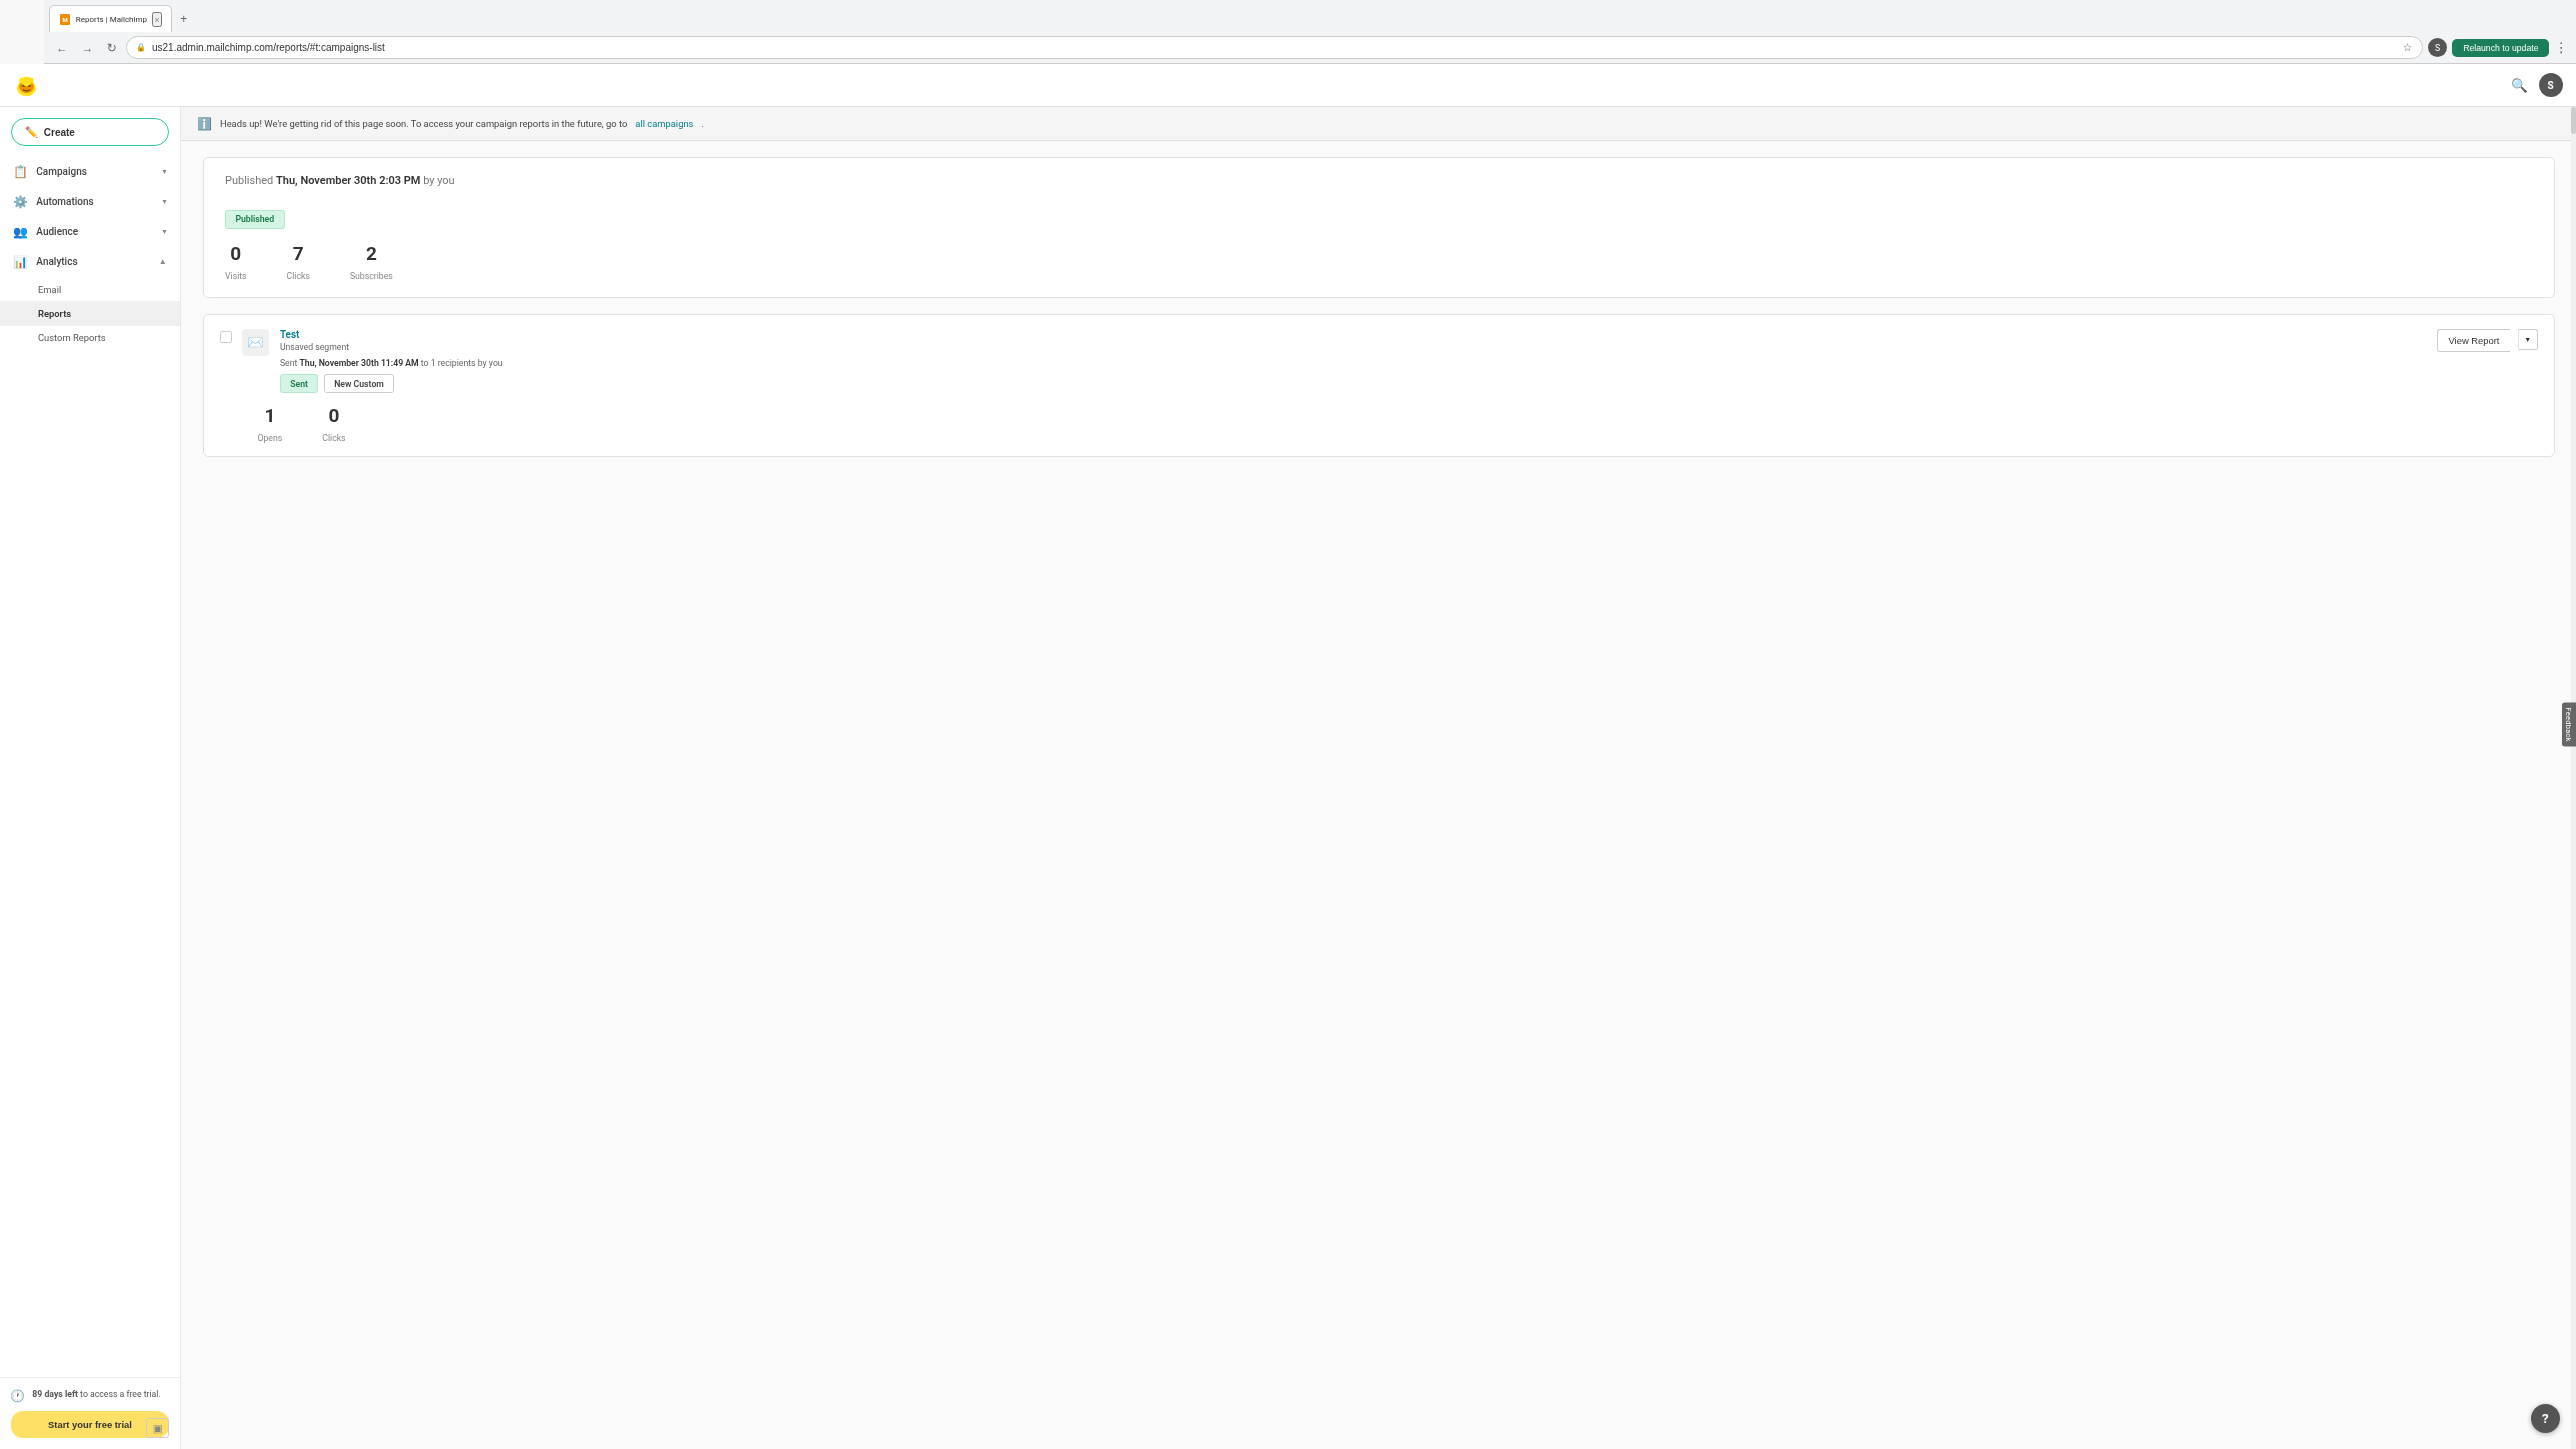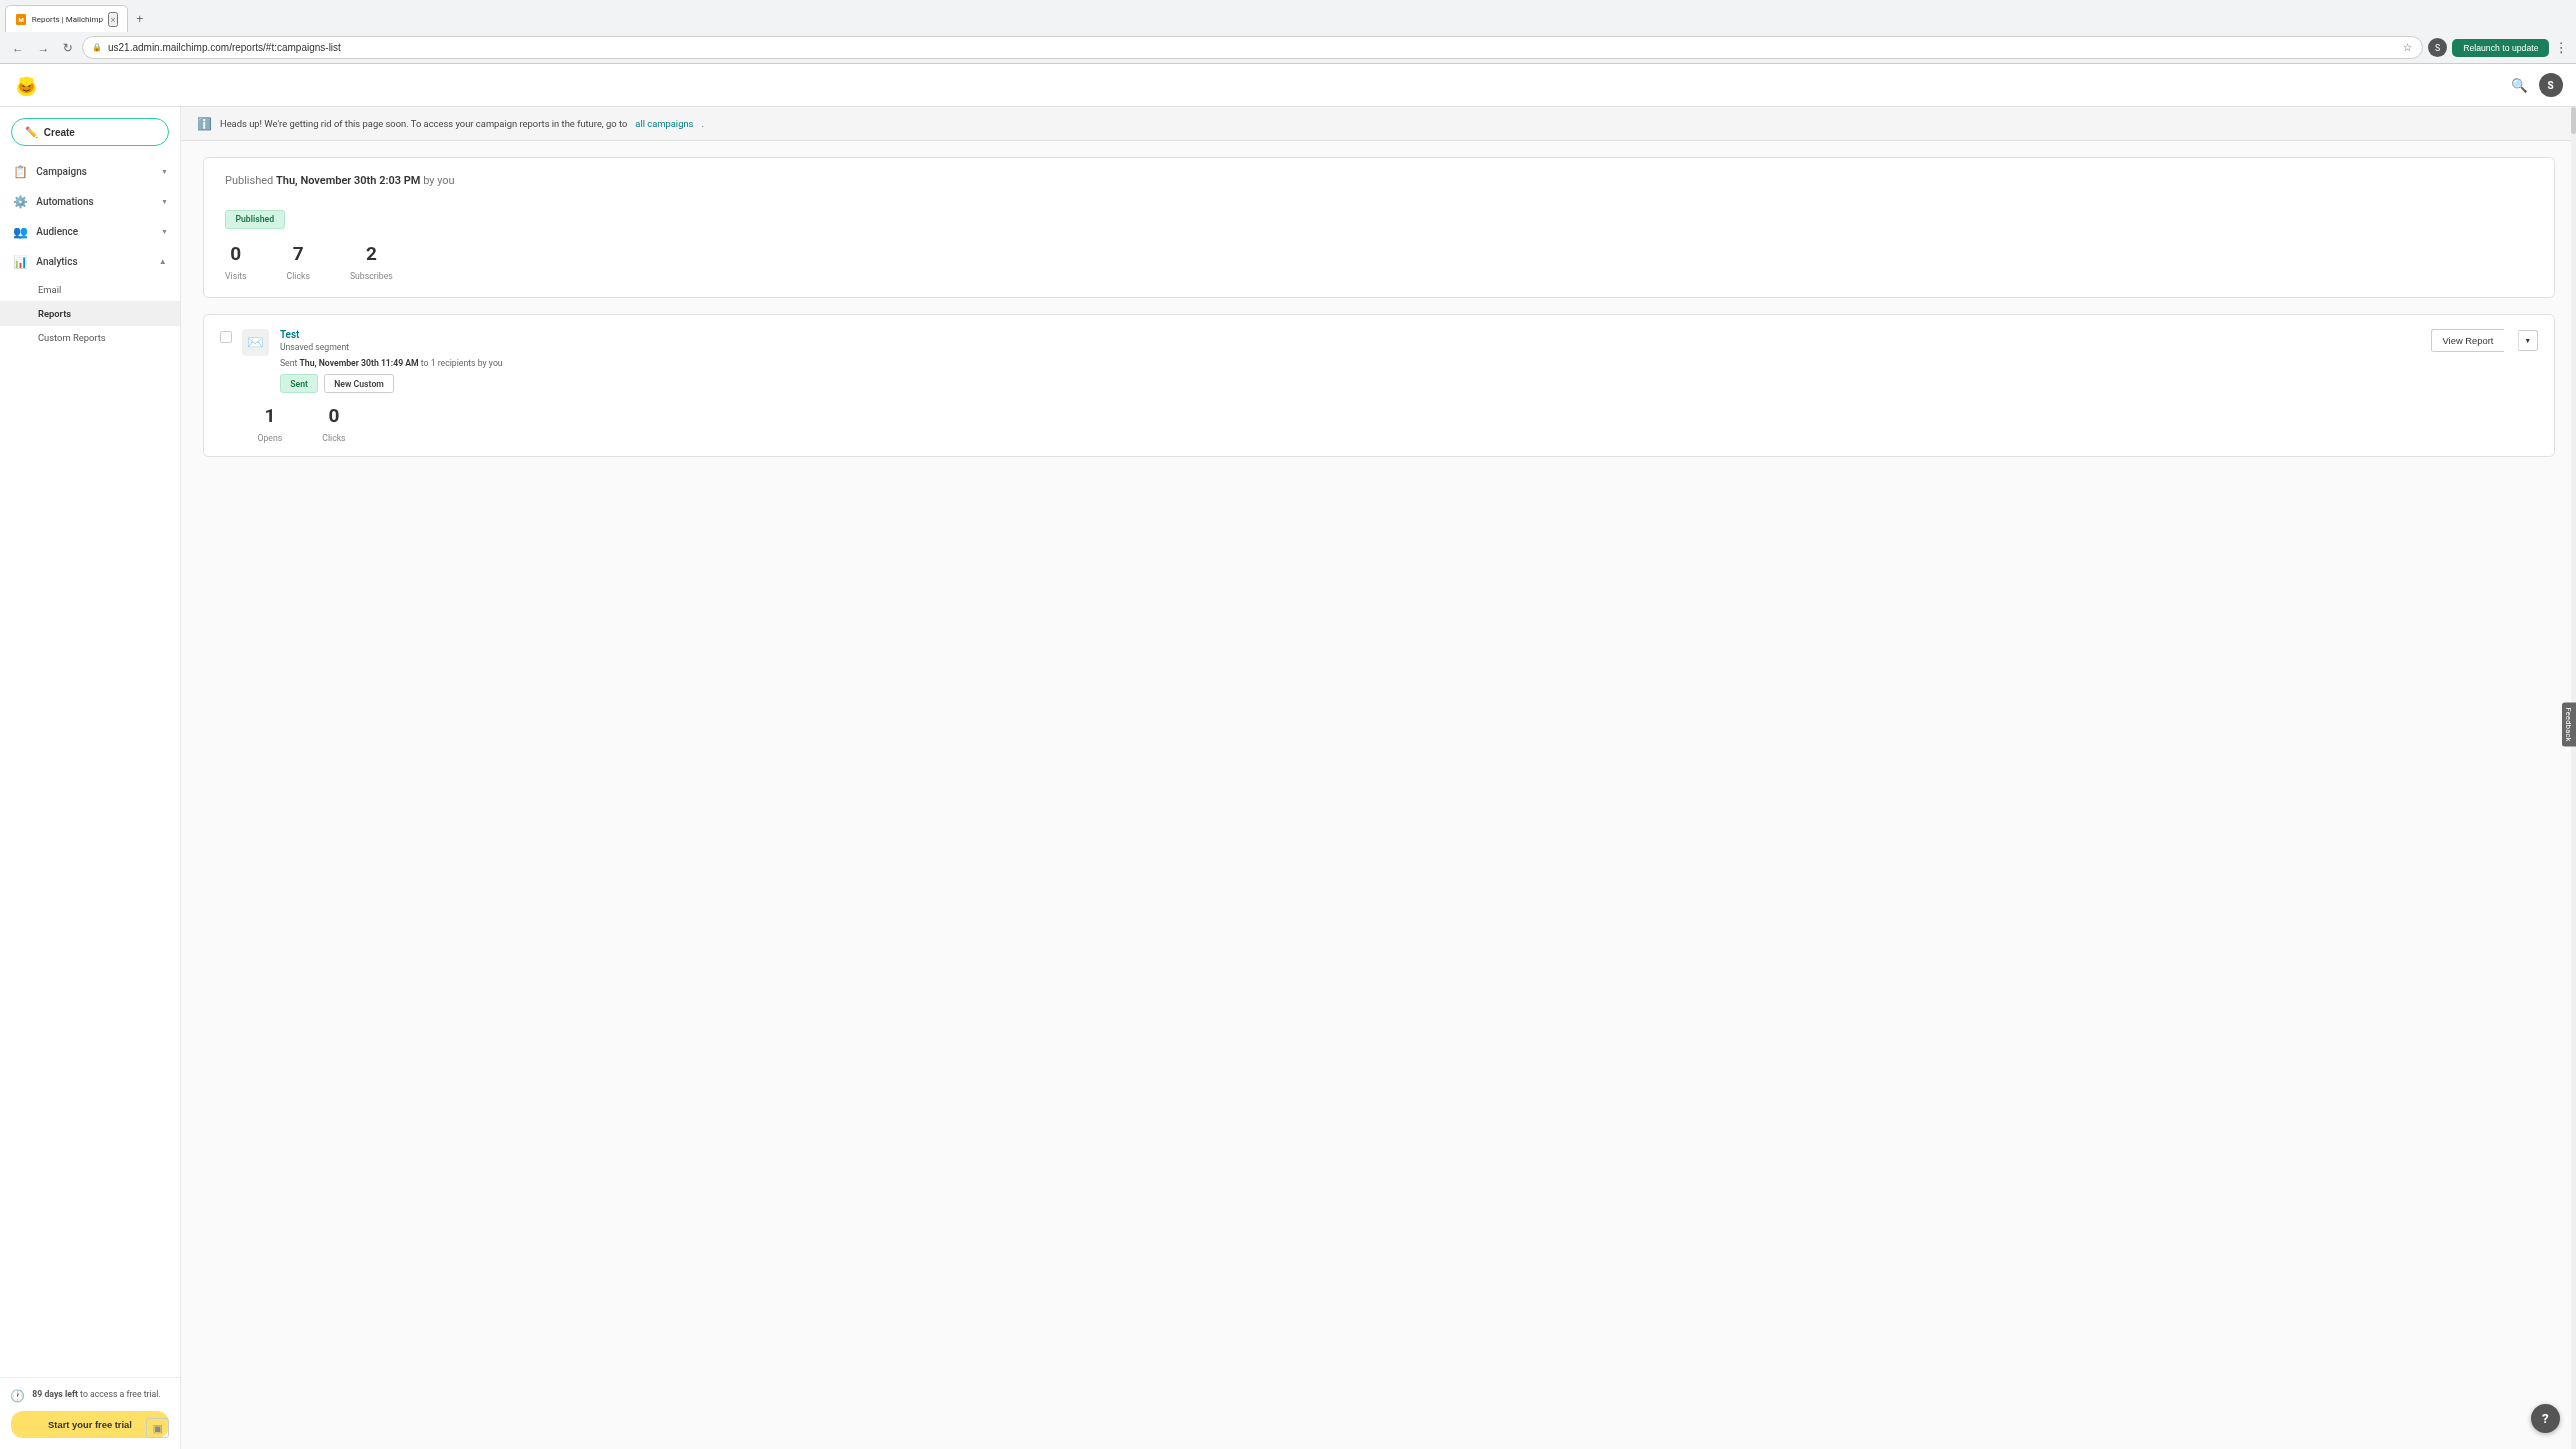--- a/index.html
+++ b/index.html
@@ -1,19 +1,19 @@
 <!DOCTYPE html>
 <html style="font-size:10.7px"><head>
   <meta charset="utf-8">
   <style>
     * { box-sizing: border-box; margin: 0; padding: 0; }
     body { font-family: -apple-system, BlinkMacSystemFont, 'Segoe UI', Roboto, sans-serif; background: #f8f8f8; font-size: 9.4px; color: #333; }
 
     
-    .browser-chrome { background: #f1f3f4; border-bottom: 0.7px solid #ccc; }
+    .browser-chrome { background: #f1f3f4; border-bottom: 0.7px solid #ccc; margin-left: 44px; }
     .browser-tab-bar { display: flex; align-items: center; padding: 5.4px 5.4px 0; gap: 2.7px; }
     .browser-tab { display: flex; align-items: center; gap: 5.4px; background: white; border-radius: 5.4px 5.4px 0 0; padding: 5.4px 9.4px; font-size: 8.7px; color: #333; min-width: 121px; border: 0.7px solid #ccc; border-bottom: none; }
     .browser-tab .favicon { width: 10.7px; height: 10.7px; background: #f08c00; border-radius: 1.3px; display: flex; align-items: center; justify-content: center; font-size: 6px; color: white; font-weight: bold; }
     .browser-tab .tab-title { flex: 1; font-size: 8px; }
     .browser-tab .tab-close { color: #888; cursor: pointer; font-size: 9.4px; }
     .new-tab-btn { background: none; border: none; font-size: 12px; color: #666; cursor: pointer; padding: 2.7px 5.4px; }
 
     .browser-address-bar { display: flex; align-items: center; gap: 5.4px; padding: 4px 8px; background: #f1f3f4; }
     .nav-btn { background: none; border: none; font-size: 12px; color: #666; cursor: pointer; padding: 2.7px 4px; }
     .address-bar-wrapper { flex: 1; display: flex; align-items: center; background: white; border: 0.7px solid #ccc; border-radius: 13.4px; padding: 4px 9.4px; gap: 5.4px; }
@@ -90,21 +90,21 @@
     .campaign-checkbox { width: 12px; height: 12px; border: 1.3px solid #ccc; border-radius: 2px; flex-shrink: 0; margin-top: 2.7px; }
     .campaign-icon { width: 27px; height: 27px; background: #f0f0f0; border-radius: 4px; display: flex; align-items: center; justify-content: center; font-size: 13.4px; color: #888; flex-shrink: 0; }
     .campaign-info { flex: 1; }
     .campaign-name { color: #007c89; font-size: 10px; font-weight: 600; cursor: pointer; }
     .campaign-details { font-size: 8.7px; color: #666; margin-top: 2.7px; }
     .campaign-sent { font-size: 8.7px; color: #666; margin-top: 5.4px; }
     .campaign-sent strong { color: #333; font-weight: 600; }
     .campaign-badges { margin-top: 6.7px; display: flex; gap: 5.4px; }
     .campaign-stats { display: flex; gap: 40px; margin-top: 10.7px; margin-left: 38px; }
 
-    .view-report-btn-wrapper { display: flex; align-items: center; gap: 14px; }
+    .view-report-btn-wrapper { display: flex; align-items: flex-start; gap: 8px; }
     .view-report-btn { background: white; border: 0.7px solid #ccc; border-right: none; border-radius: 2.7px 0 0 2.7px; padding: 5.4px 10.7px; font-size: 9.4px; cursor: pointer; color: #333; font-weight: 500; }
     .view-report-dropdown { background: white; border: 0.7px solid #ccc; border-radius: 0 2.7px 2.7px 0; padding: 5.4px 6.7px; font-size: 8px; cursor: pointer; color: #333; border-left: 0.7px solid #e0e0e0; }
 
     
     .help-btn { position: fixed; bottom: 16px; right: 16px; width: 29.5px; height: 29.5px; background: #555; border-radius: 50%; display: flex; align-items: center; justify-content: center; color: white; font-size: 13.4px; font-weight: bold; cursor: pointer; box-shadow: 0 1.3px 5.4px rgba(0,0,0,0.3); }
 
     .feedback-side { position: fixed; right: 0; top: 50%; transform: translateY(-50%); background: #666; color: white; font-size: 7.4px; padding: 5.4px 2.7px; writing-mode: vertical-rl; cursor: pointer; border-radius: 2.7px 0 0 2.7px; letter-spacing: 0.3px; }
   </style>
 </head>
 <body>

